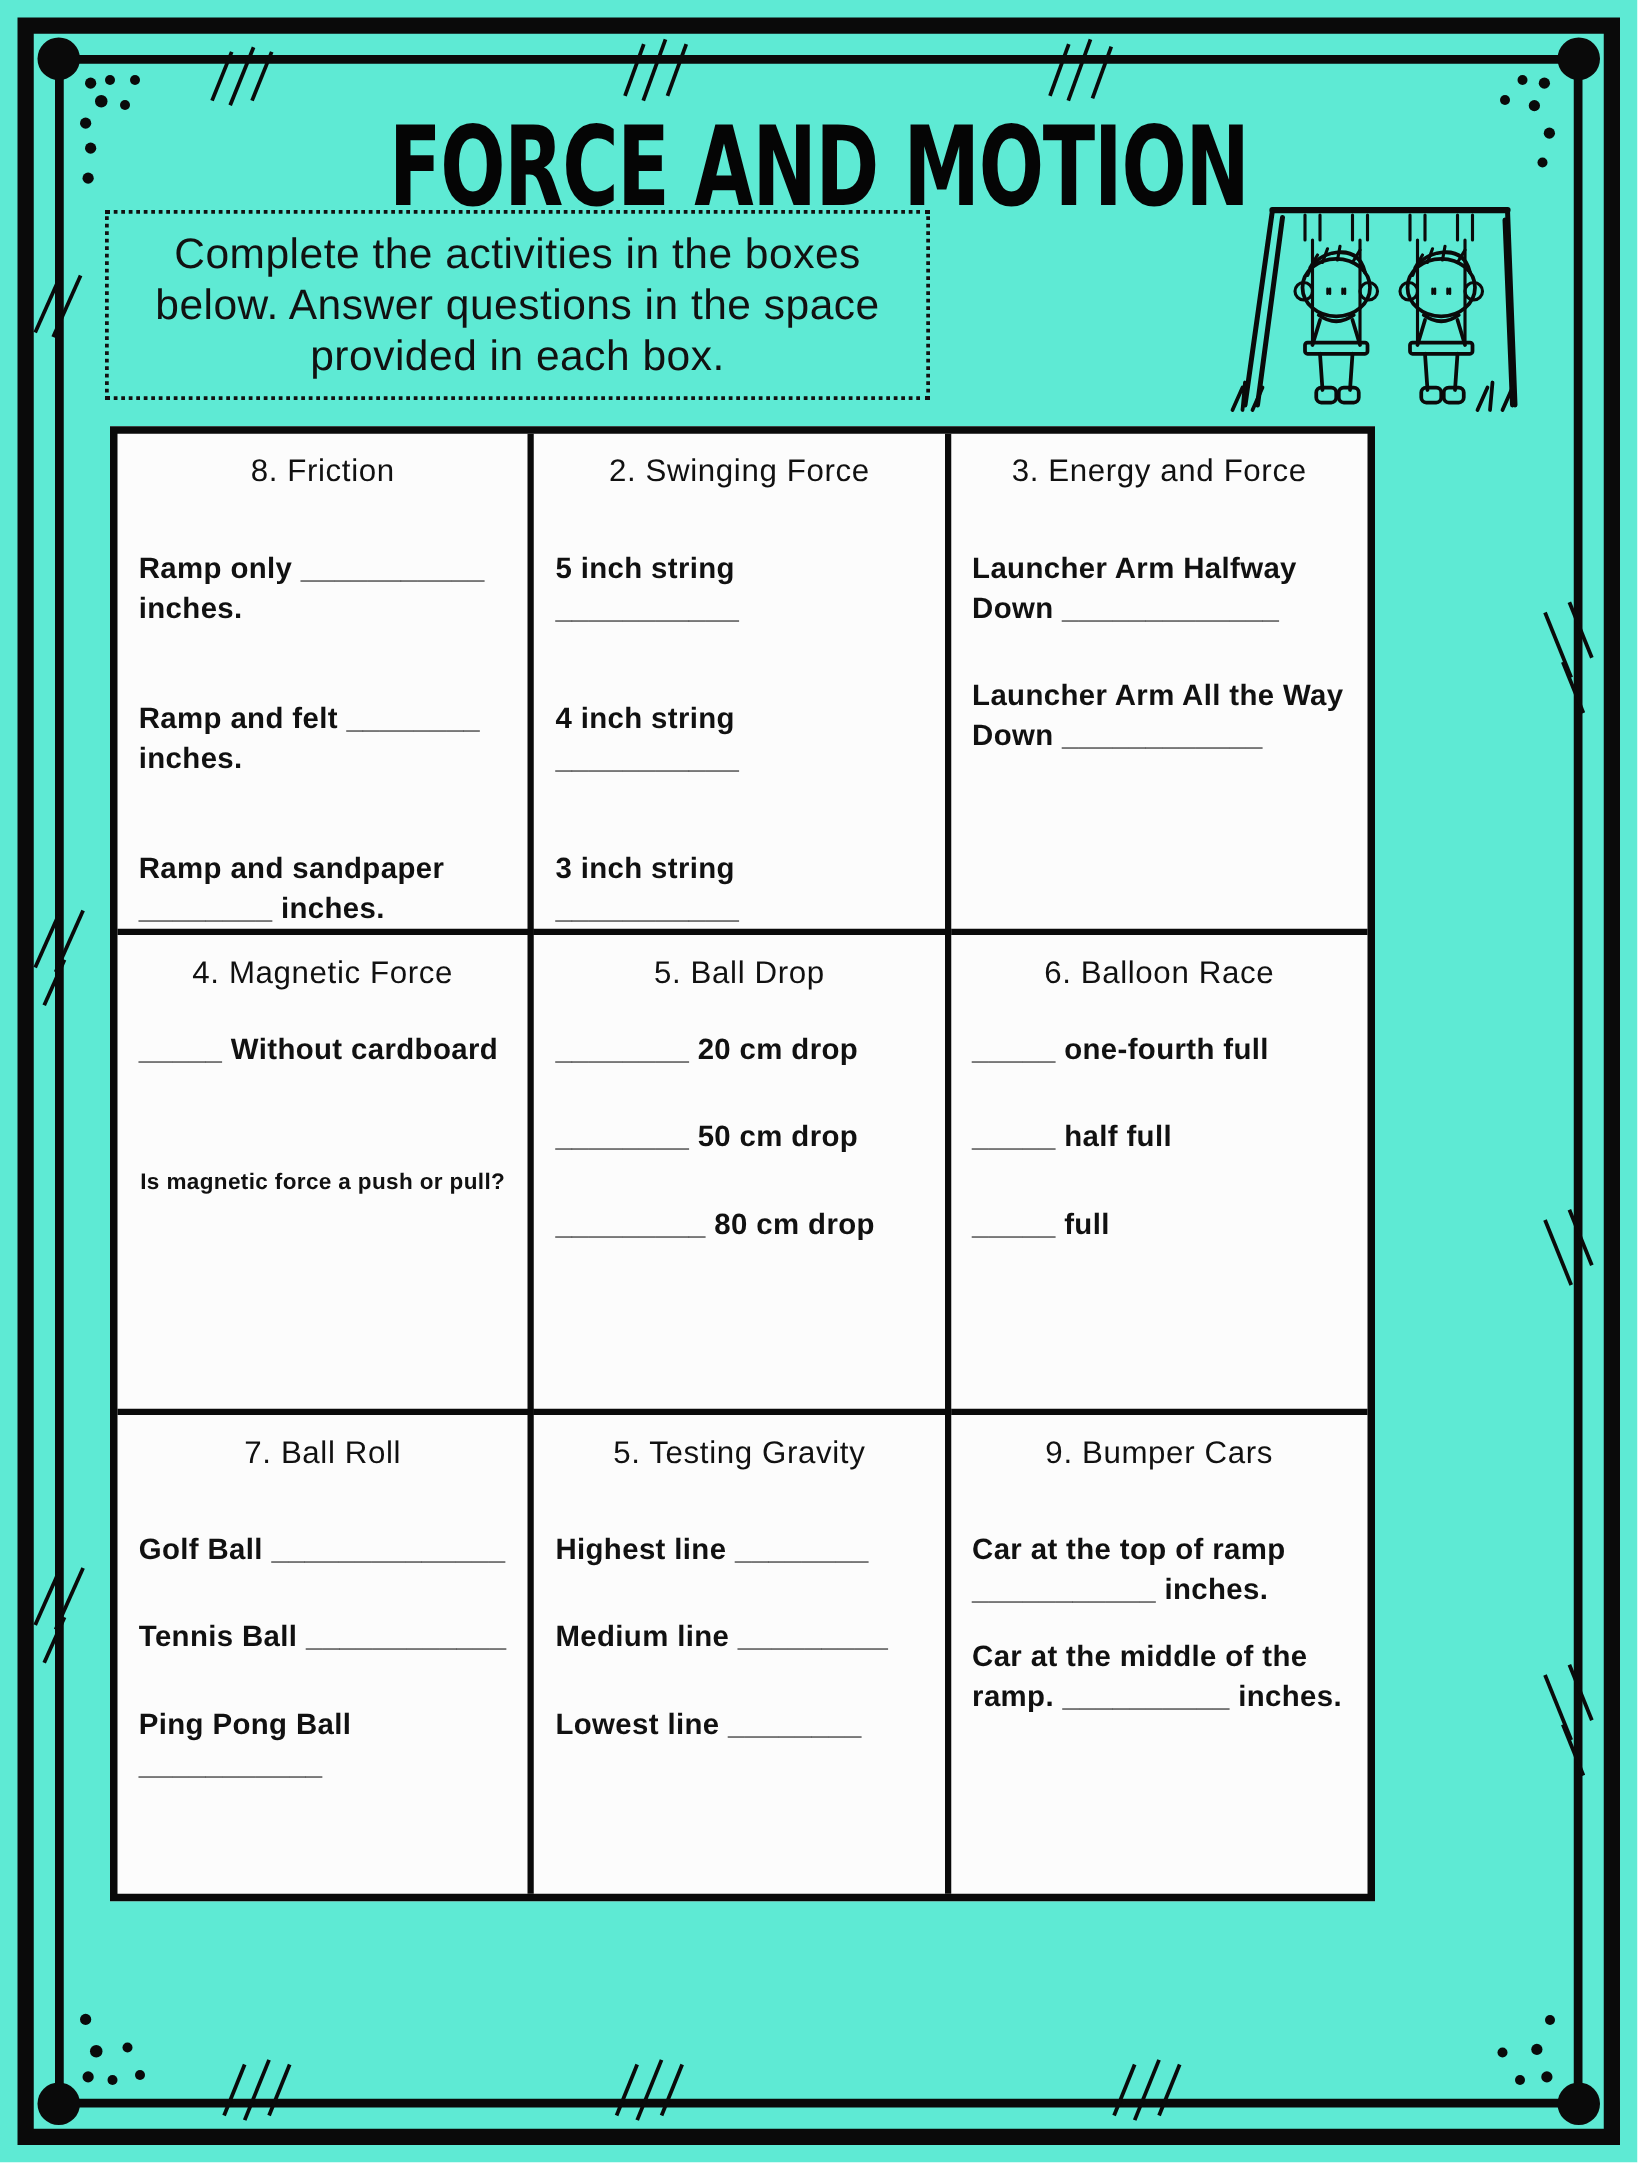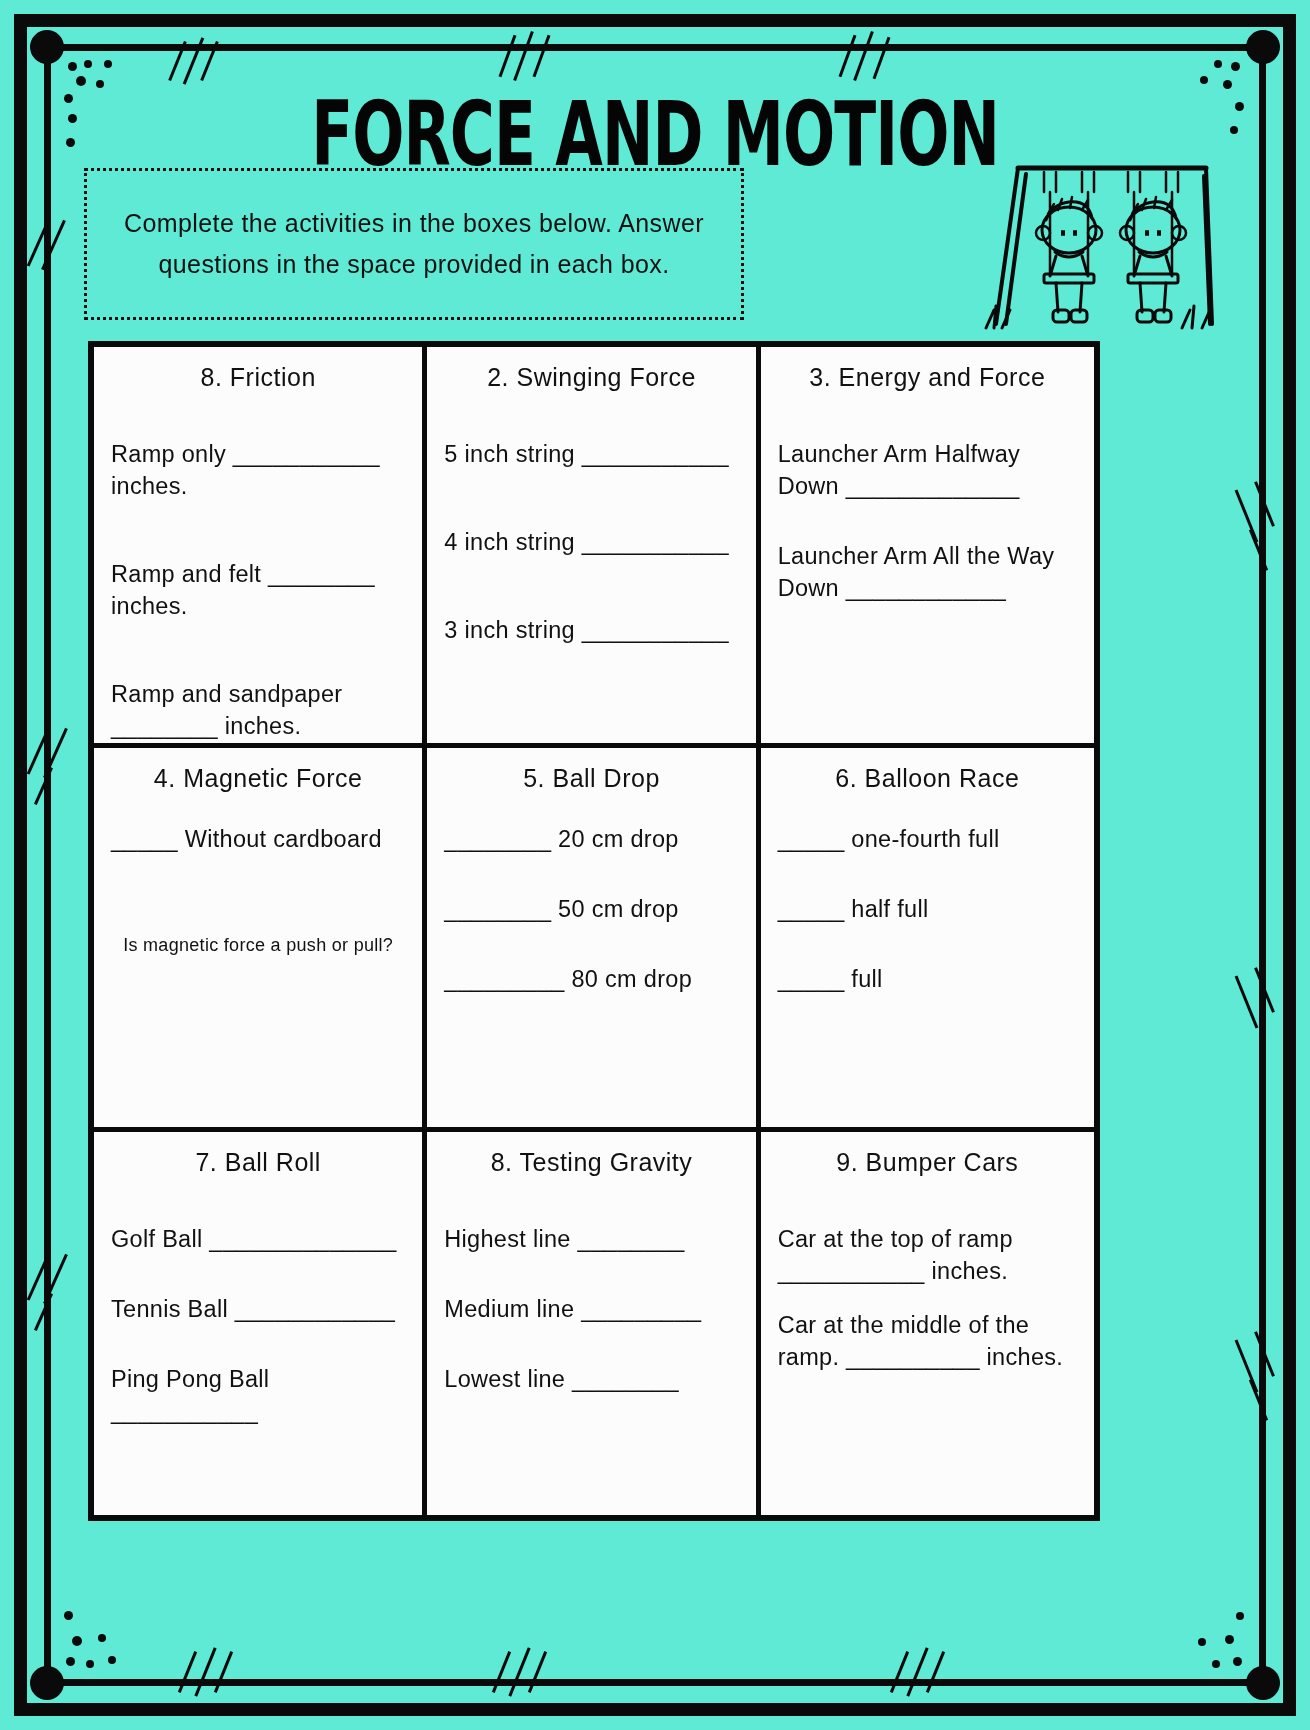--- a/index.html
+++ b/index.html
@@ -76,21 +76,21 @@
     left: 84px; top: 168px;
     width: 660px; height: 152px;
     border: 3px dotted #111;
     display: flex;
     align-items: center;
     justify-content: center;
     padding: 6px 14px;
   }
   .instructions .txt {
     font-family: "Liberation Sans", sans-serif;
-    font-size: 25px;
+    font-size: 34px;
     line-height: 41px;
     text-align: center;
     color: #111;
     letter-spacing: 0.4px;
     font-weight: 300;
   }
 
   
   .clipart {
     position: absolute;
@@ -123,21 +123,21 @@
     text-align: center;
     font-family: "Liberation Sans", sans-serif;
     font-weight: 300;
     font-size: 25px;
     color: #111;
     letter-spacing: 0.5px;
     margin-bottom: 8px;
   }
   .lines {
     font-family: "Liberation Sans", sans-serif;
-    font-weight: 400;
+    font-weight: 700;
     color: #111;
     letter-spacing: 0.3px;
   }
   .line {
     font-size: 23.5px;
     line-height: 32px;
   }
   .small {
     font-size: 18px;
     text-align: center;
@@ -390,21 +390,21 @@
       <div class="lines">
         <div class="line">Golf Ball ______________</div>
         <div class="gap-md"></div>
         <div class="line">Tennis Ball ____________</div>
         <div class="gap-md"></div>
         <div class="line">Ping Pong Ball ___________</div>
       </div>
     </div>
 
     <div class="cell">
-      <div class="cell-title">8.     Testing Gravity</div>
+      <div class="cell-title">5.     Testing Gravity</div>
       <div class="gap-md"></div>
       <div class="lines">
         <div class="line">Highest line ________</div>
         <div class="gap-md"></div>
         <div class="line">Medium line _________</div>
         <div class="gap-md"></div>
         <div class="line">Lowest line ________</div>
       </div>
     </div>
 

